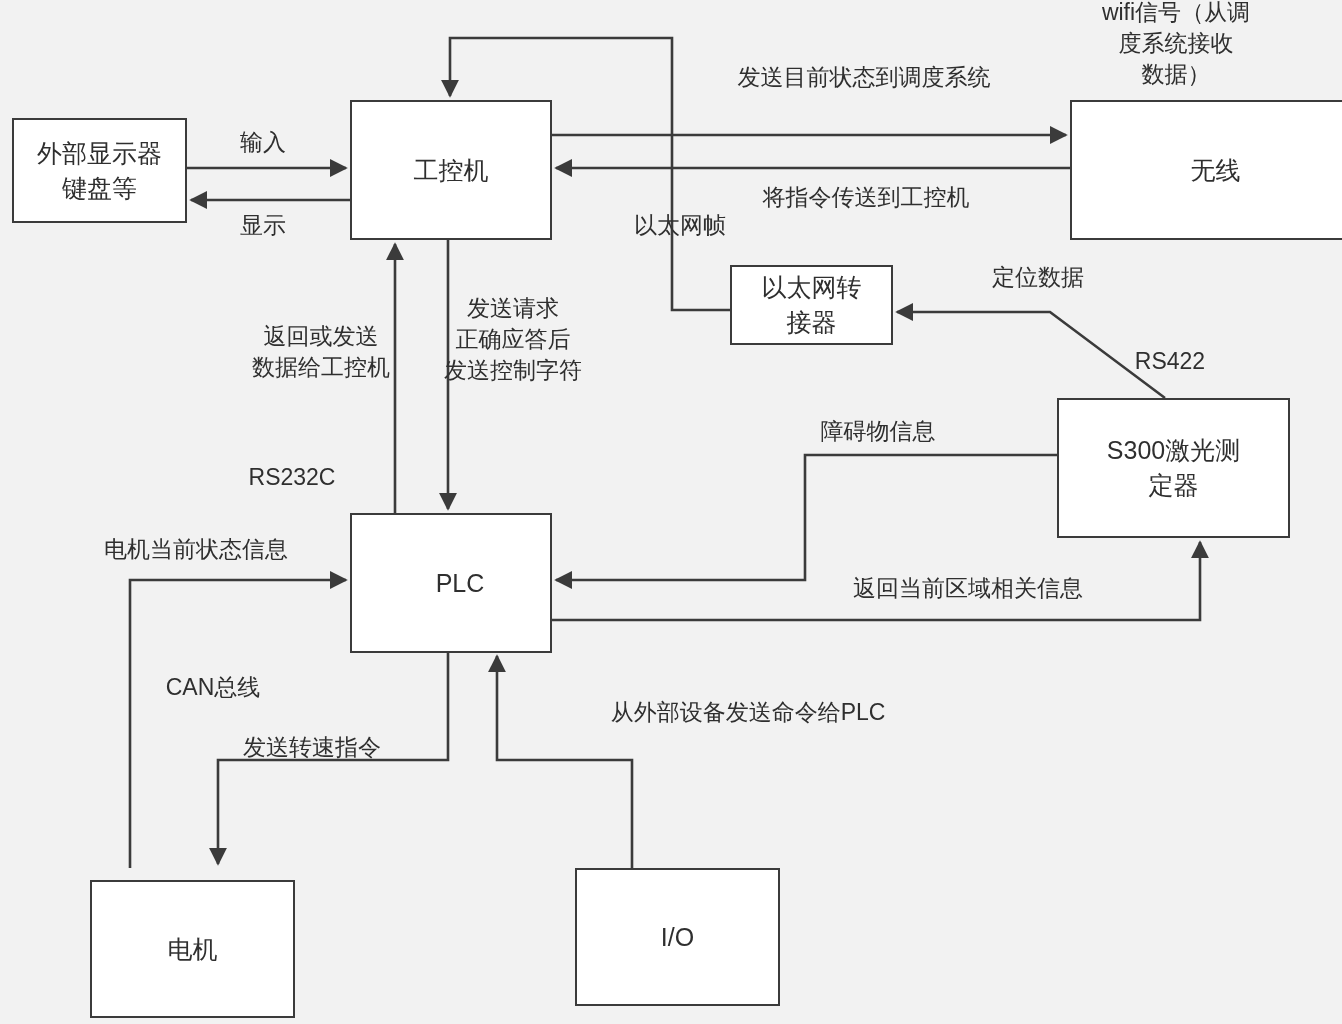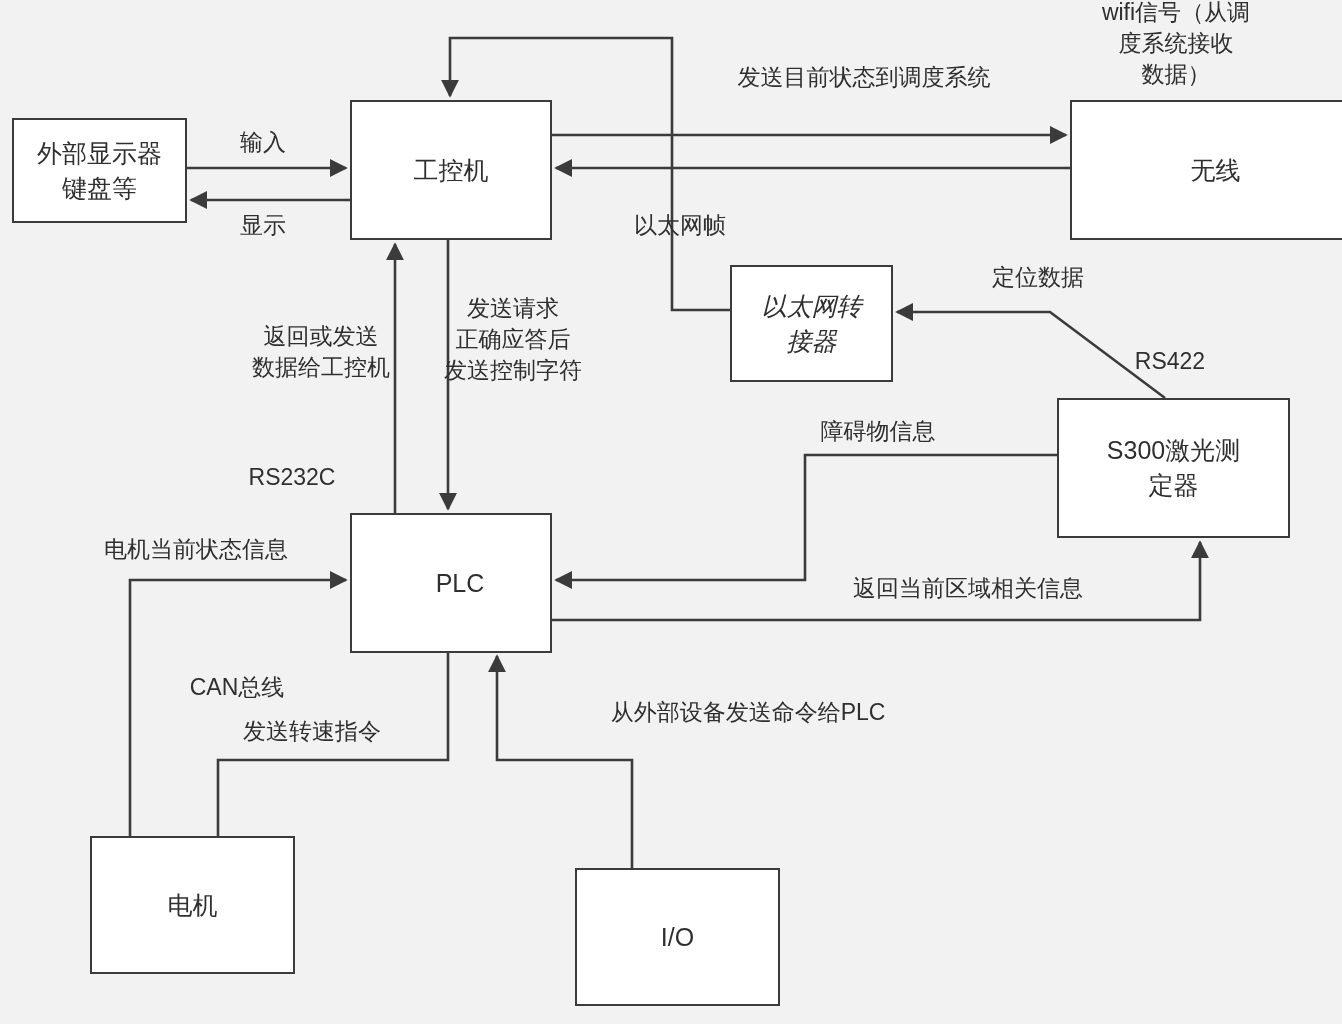--- a/index.html
+++ b/index.html
@@ -80,37 +80,38 @@
     <path class="conn" marker-end="url(#arrow)" d="M 632 868 L 632 760 L 497 760 L 497 656"></path>
   </svg>
 
   <div class="node" style="left:12px;top:118px;width:175px;height:105px;">外部显示器
 键盘等</div>
 
   <div class="node" style="left:350px;top:100px;width:202px;height:140px;">工控机</div>
 
   <div class="node" style="left:1070px;top:100px;width:291px;height:140px;">无线</div>
 
-  <div class="node" style="left:730px;top:265px;width:163px;height:117px;font-style:italic;">以太网转
+  <div class="node" style="left:730px;top:265px;width:163px;height:80px;">以太网转
 接器</div>
 
   <div class="node" style="left:1057px;top:398px;width:233px;height:140px;">S300激光测
 定器</div>
 
   <div class="node" style="left:350px;top:513px;width:202px;height:140px;padding-left:18px;">PLC</div>
 
-  <div class="node" style="left:90px;top:836px;width:205px;height:138px;">电机</div>
+  <div class="node" style="left:90px;top:880px;width:205px;height:138px;">电机</div>
 
   <div class="node" style="left:575px;top:868px;width:205px;height:138px;">I/O</div>
 
   <div class="lbl" style="left:1176px;top:44px;">wifi信号（从调度系统接收
 数据）</div>
 
   <div class="lbl" style="left:864px;top:78px;">发送目前状态到调度系统</div>
 
+  <div class="lbl" style="left:866px;top:198px;">将指令传送到工控机</div>
 
   <div class="lbl" style="left:263px;top:143px;text-align:right;">输入</div>
 
   <div class="lbl" style="left:263px;top:226px;">显示</div>
 
   <div class="lbl" style="left:680px;top:226px;">以太网帧</div>
 
   <div class="lbl" style="left:1038px;top:278px;">定位数据</div>
 
   <div class="lbl" style="left:1148px;top:362px;margin-left:22px;">RS422</div>
@@ -123,19 +124,19 @@
 发送控制字符</div>
 
   <div class="lbl" style="left:292px;top:478px;text-align:right;">RS232C</div>
 
   <div class="lbl" style="left:878px;top:432px;">障碍物信息</div>
 
   <div class="lbl" style="left:196px;top:550px;">电机当前状态信息</div>
 
   <div class="lbl" style="left:968px;top:589px;">返回当前区域相关信息</div>
 
-  <div class="lbl" style="left:237px;top:688px;">CAN总线</div>
+  <div class="lbl" style="left:213px;top:688px;">CAN总线</div>
 
-  <div class="lbl" style="left:312px;top:732px;">发送转速指令</div>
+  <div class="lbl" style="left:312px;top:748px;">发送转速指令</div>
 
   <div class="lbl" style="left:748px;top:713px;">从外部设备发送命令给PLC</div>
 
 </div>
 
 </body></html>

